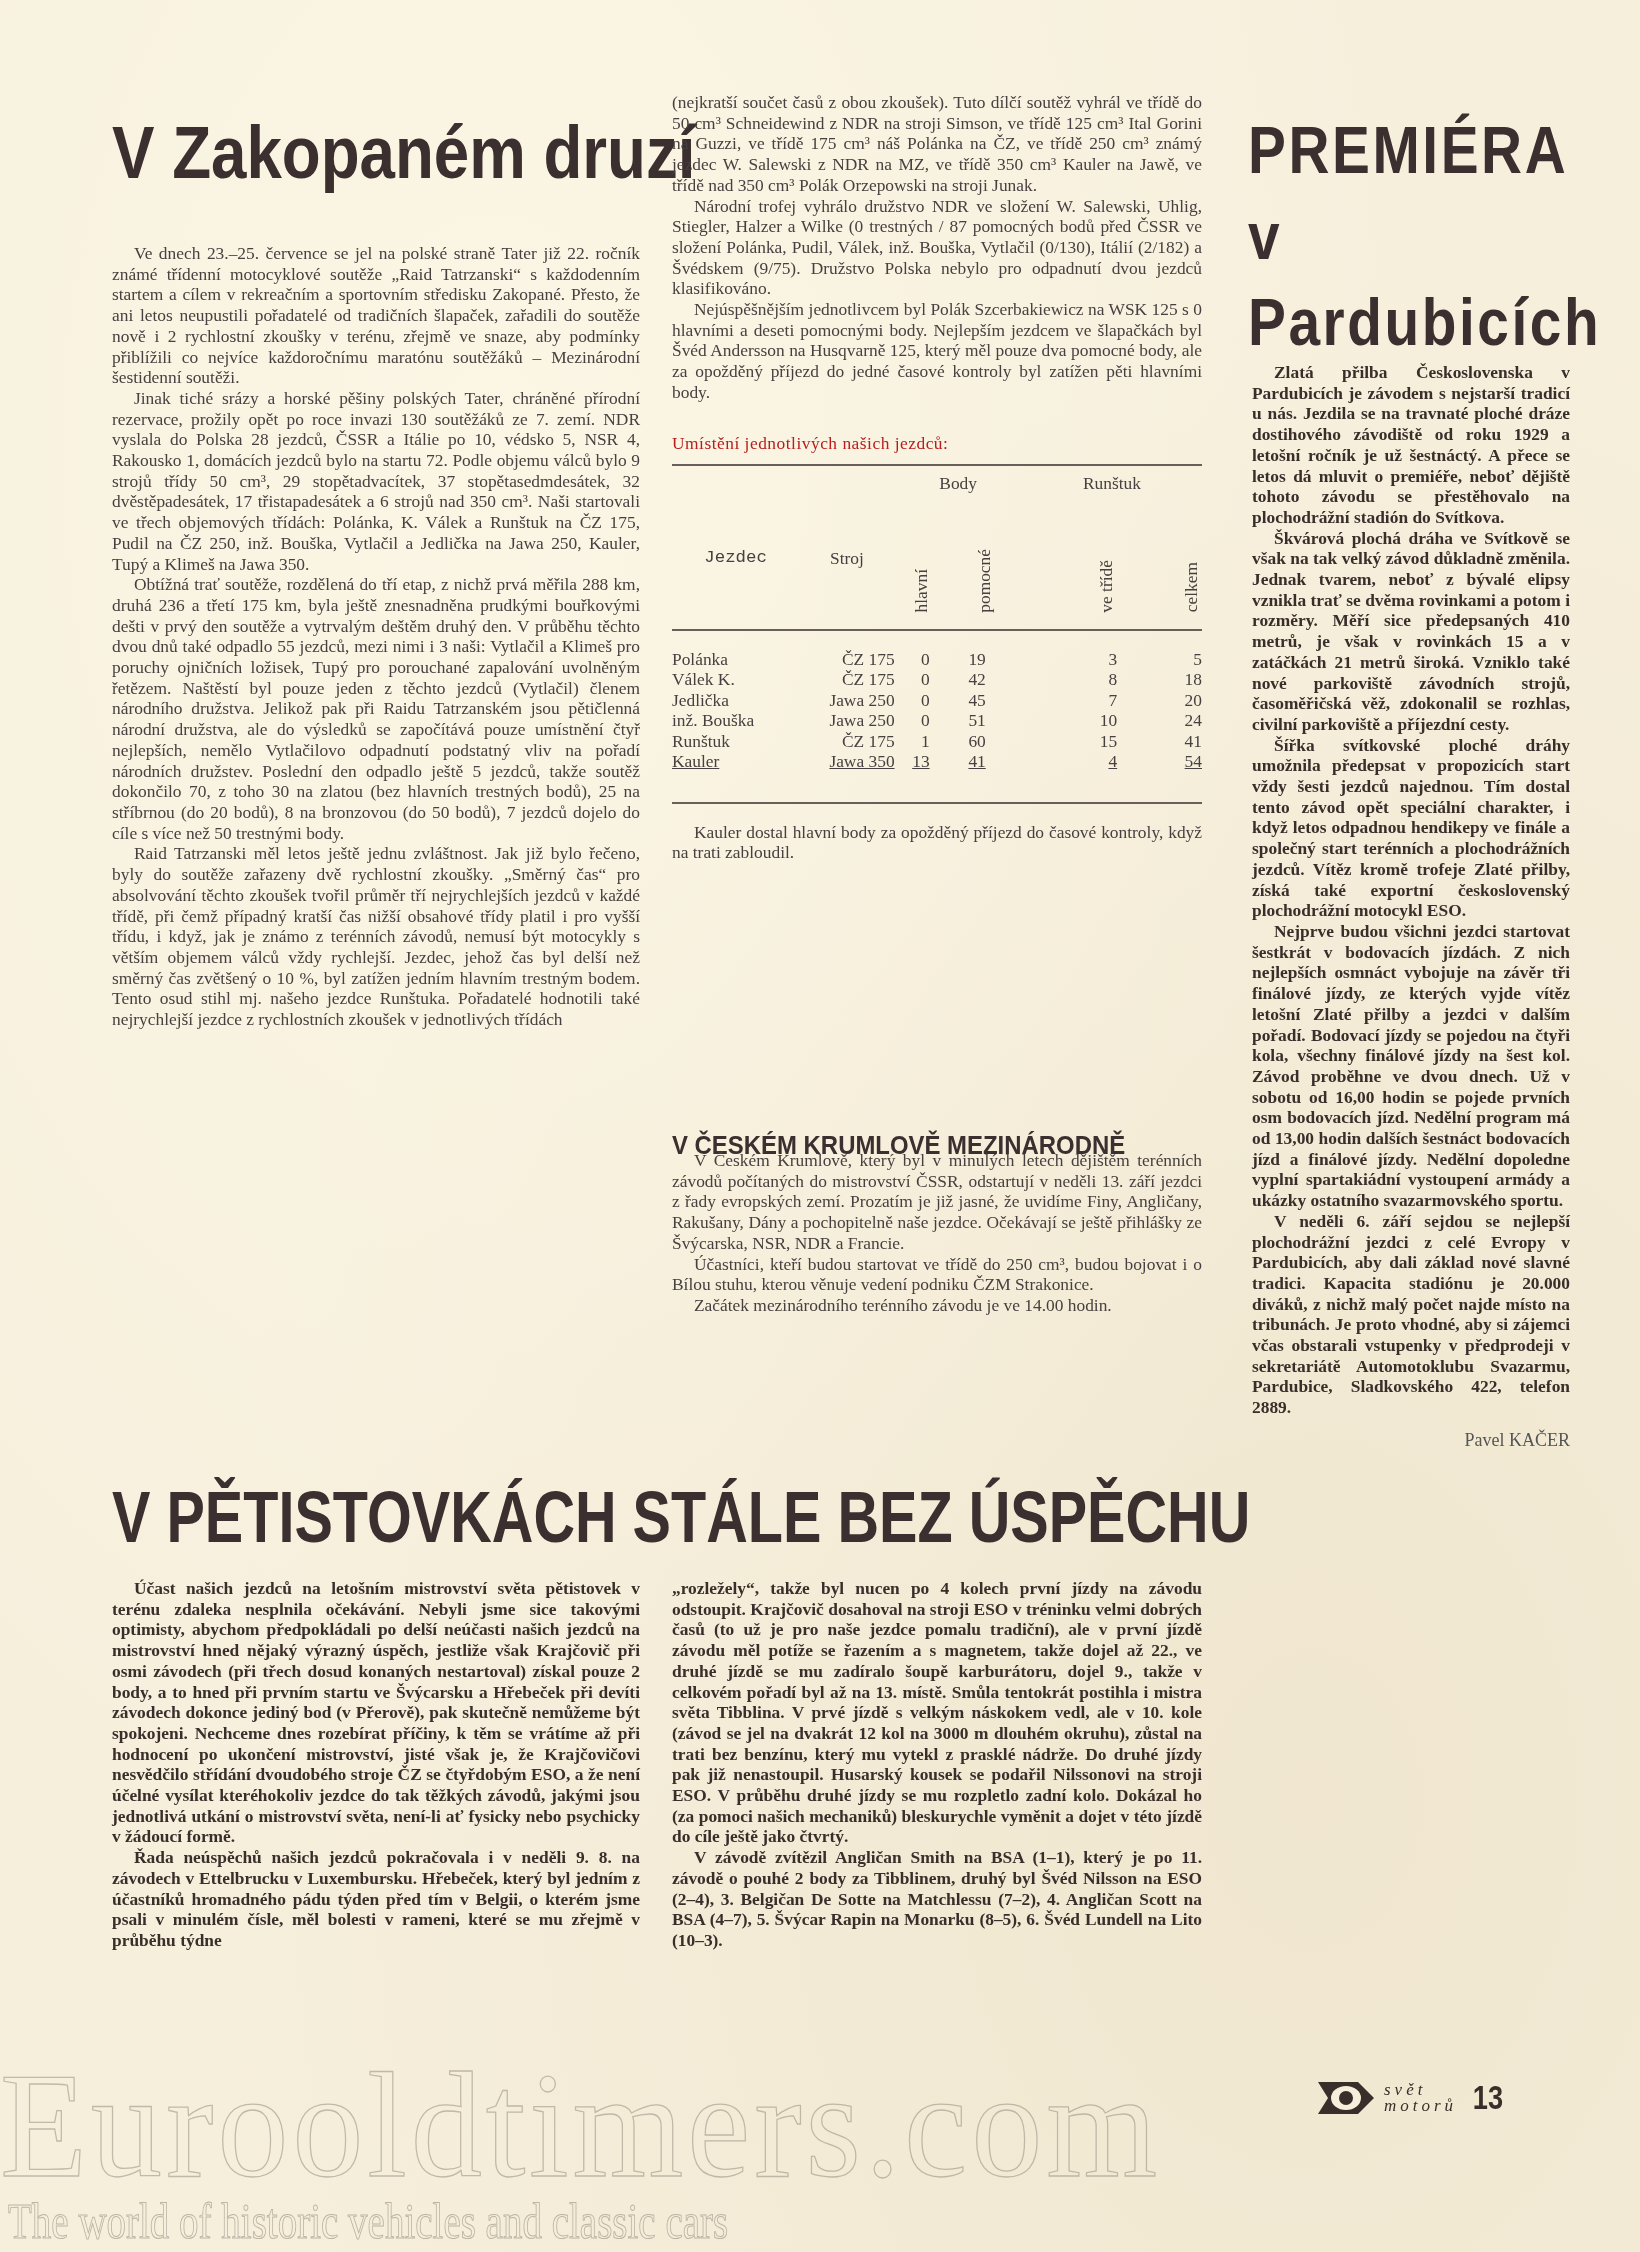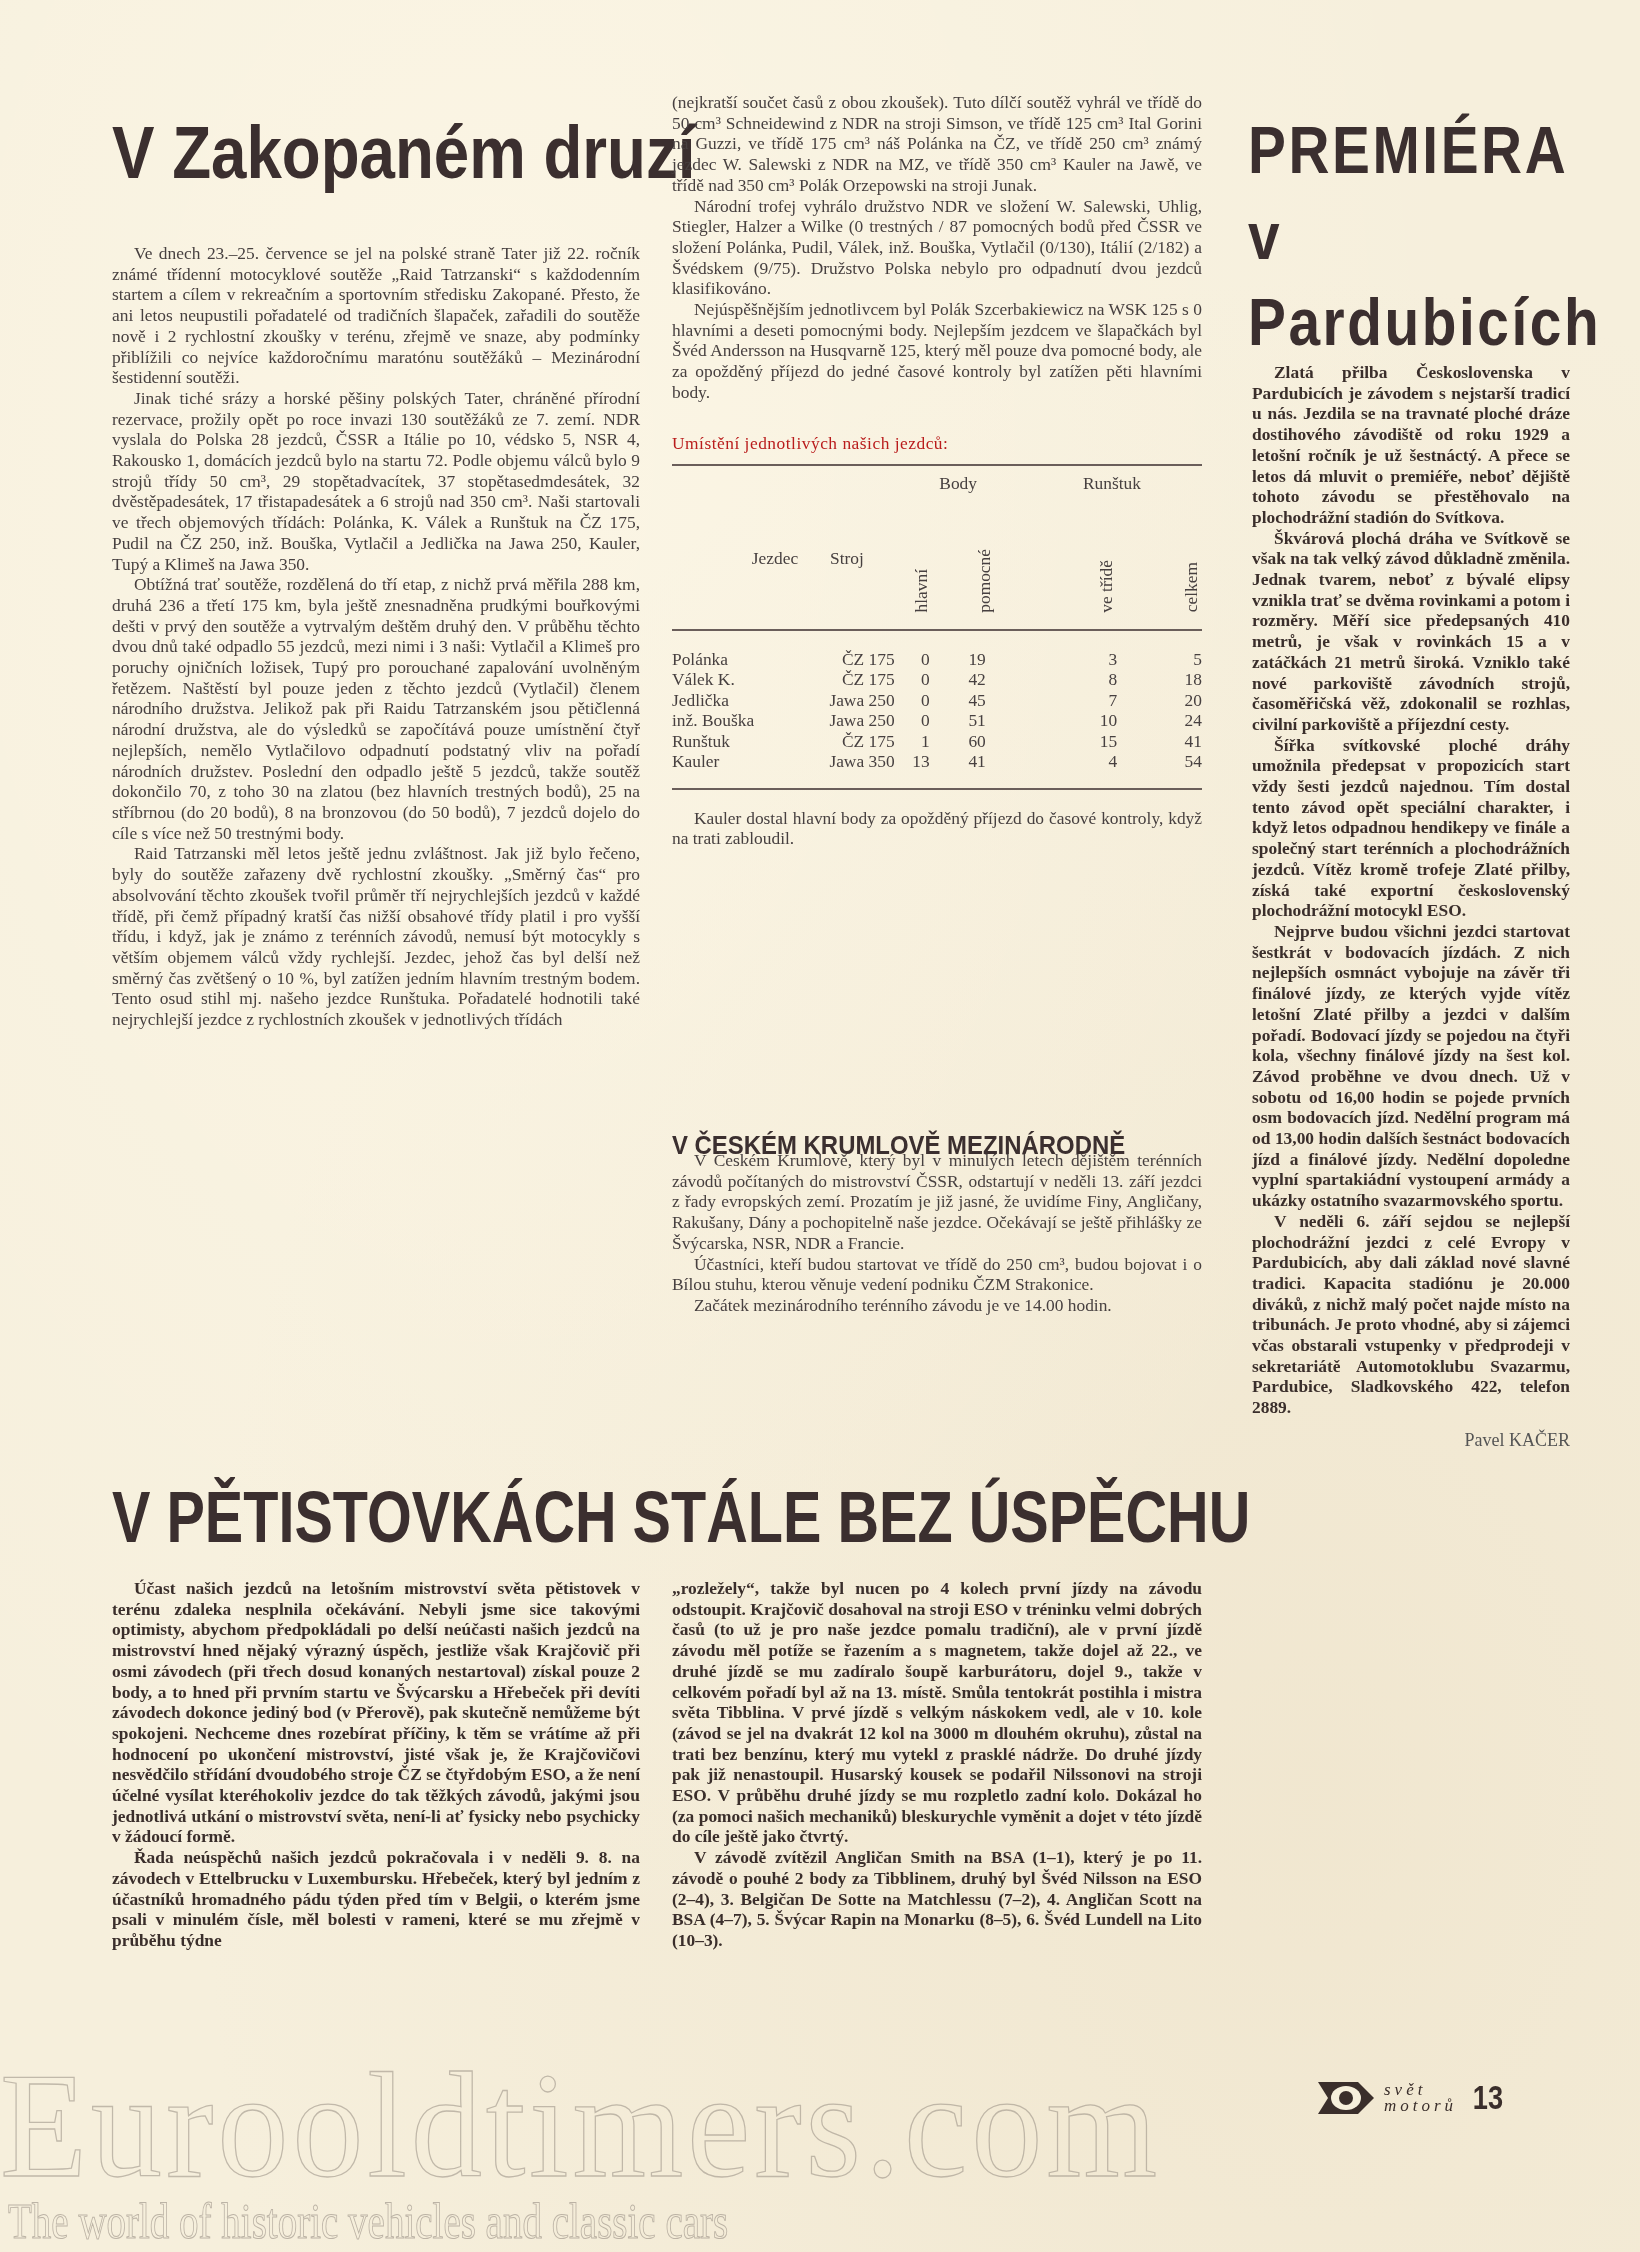--- a/index.html
+++ b/index.html
@@ -41,23 +41,23 @@
   .c5 { left: 672px; top: 1578px; width: 530px; }
   .c6 { left: 672px; top: 1150px; width: 530px; }
   .table-caption { text-align: left; text-indent: 0; margin: 30px 0 11px; color: #b91c1c; letter-spacing: 0.5px; }
   table.results { width: 100%; border-collapse: collapse; font-size: 17.4px; line-height: 20.5px; color: #474040; }
   table.results thead tr.rule-top th { border-top: 2px solid #6a5e5a; padding: 0; height: 6px; }
   table.results th { font-weight: normal; }
   table.results .grp th { text-align: center; padding-bottom: 4px; }
   table.results .sub th { vertical-align: bottom; padding-bottom: 12px; border-bottom: 2px solid #6a5e5a; height: 118px; }
   table.results .sub th.vert span { display: inline-block; writing-mode: vertical-rl; transform: rotate(180deg); white-space: nowrap; }
   table.results tbody tr:first-child td { padding-top: 18px; }
-  table.results tbody tr:last-child td { padding-bottom: 16px; border-bottom: 2px solid #6a5e5a; }
+  table.results tbody tr:last-child td { padding-bottom: 30px; border-bottom: 2px solid #6a5e5a; text-decoration: underline; }
   table.results td { padding: 0; }
-  .t-left { text-align: right; }
+  .t-left { text-align: center; font-family: Liberation Mono, monospace; }
   .table-note { margin-top: 18px; }
   .byline { text-align: right; text-indent: 0; margin-top: 12px; font-weight: normal; color: #555; font-size: 18px; }
   .logo {
     position: absolute; left: 1318px; top: 2078px; display: flex; align-items: center; gap: 8px;
   }
   .logo-mark { width: 58px; height: 36px; }
   .logo-text { font-family: "Liberation Serif", serif; font-style: italic; font-size: 17px; line-height: 16px; letter-spacing: 4px; color: #3a2e2b; }
   .page-num { font-family: "Liberation Sans", sans-serif; font-weight: bold; font-size: 34px; color: #3a2e2b; transform: scaleX(0.8); margin-left: 4px; }
   .watermark {
     position: absolute; left: 0; top: 2050px; width: 1640px;

